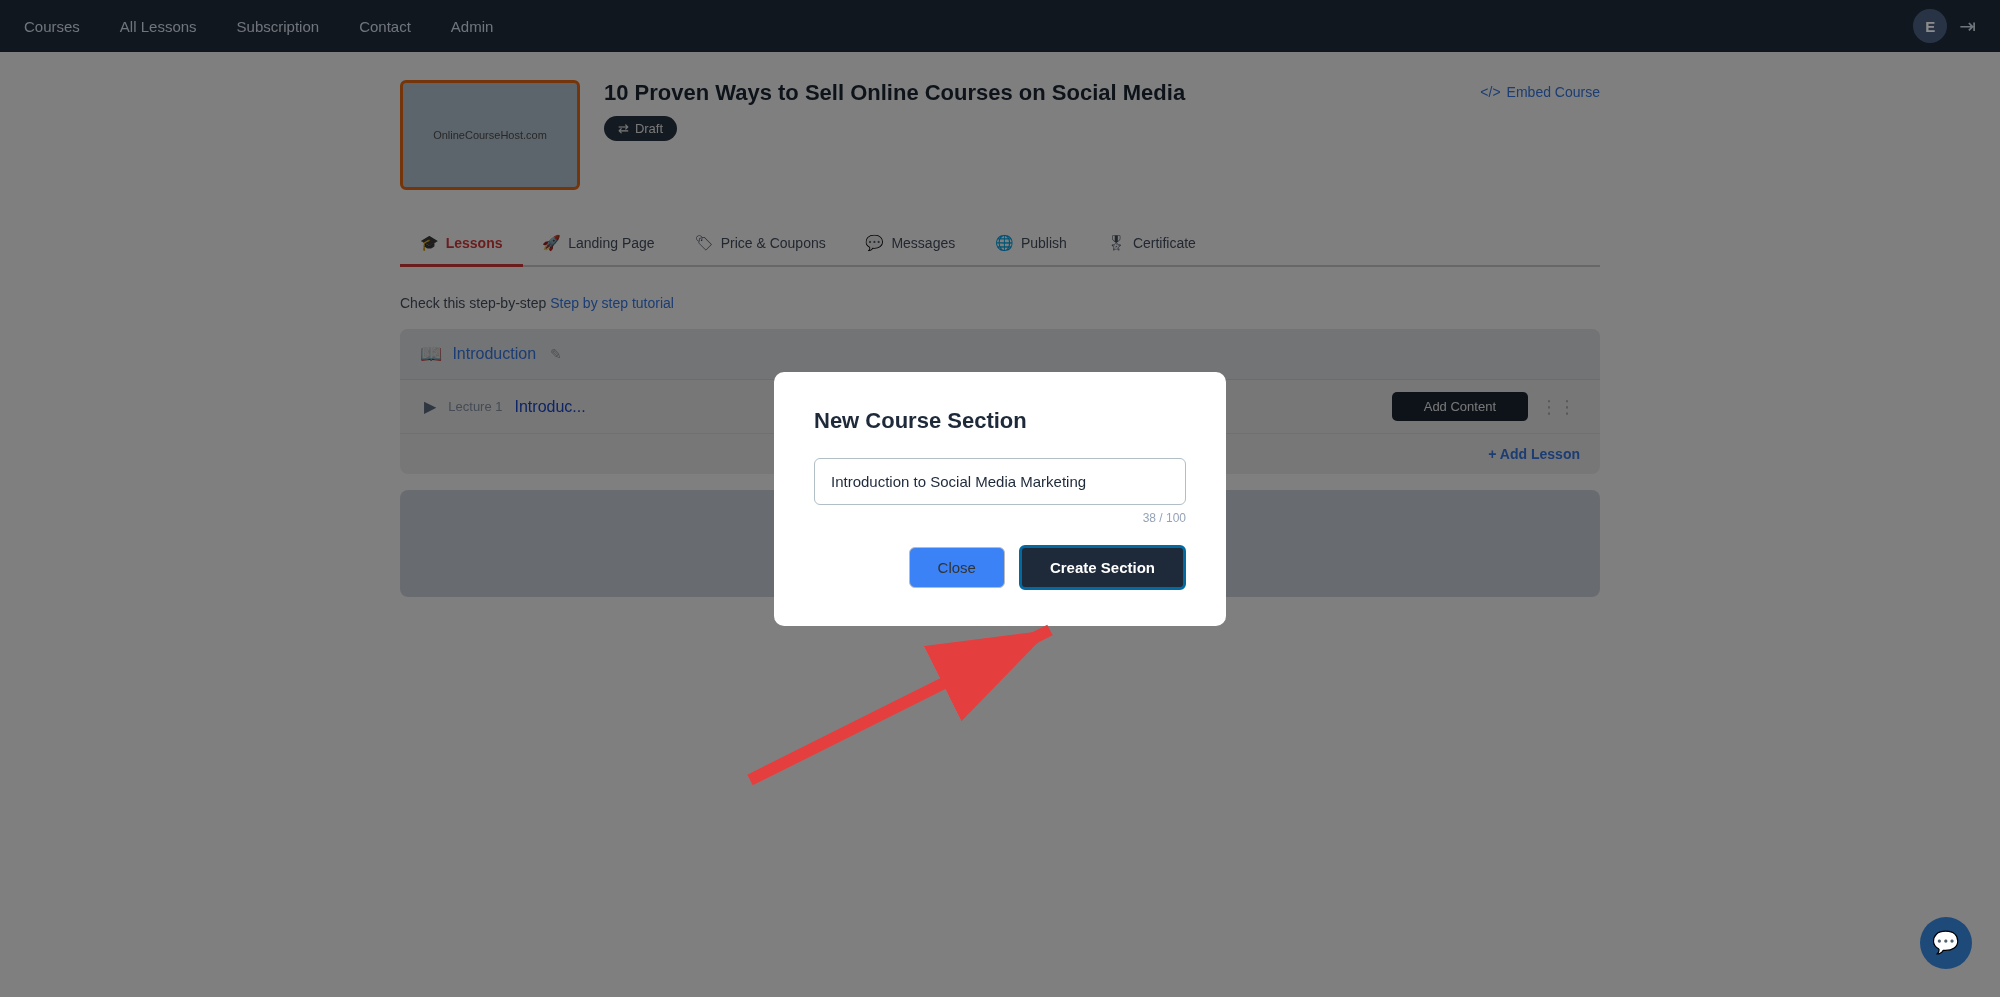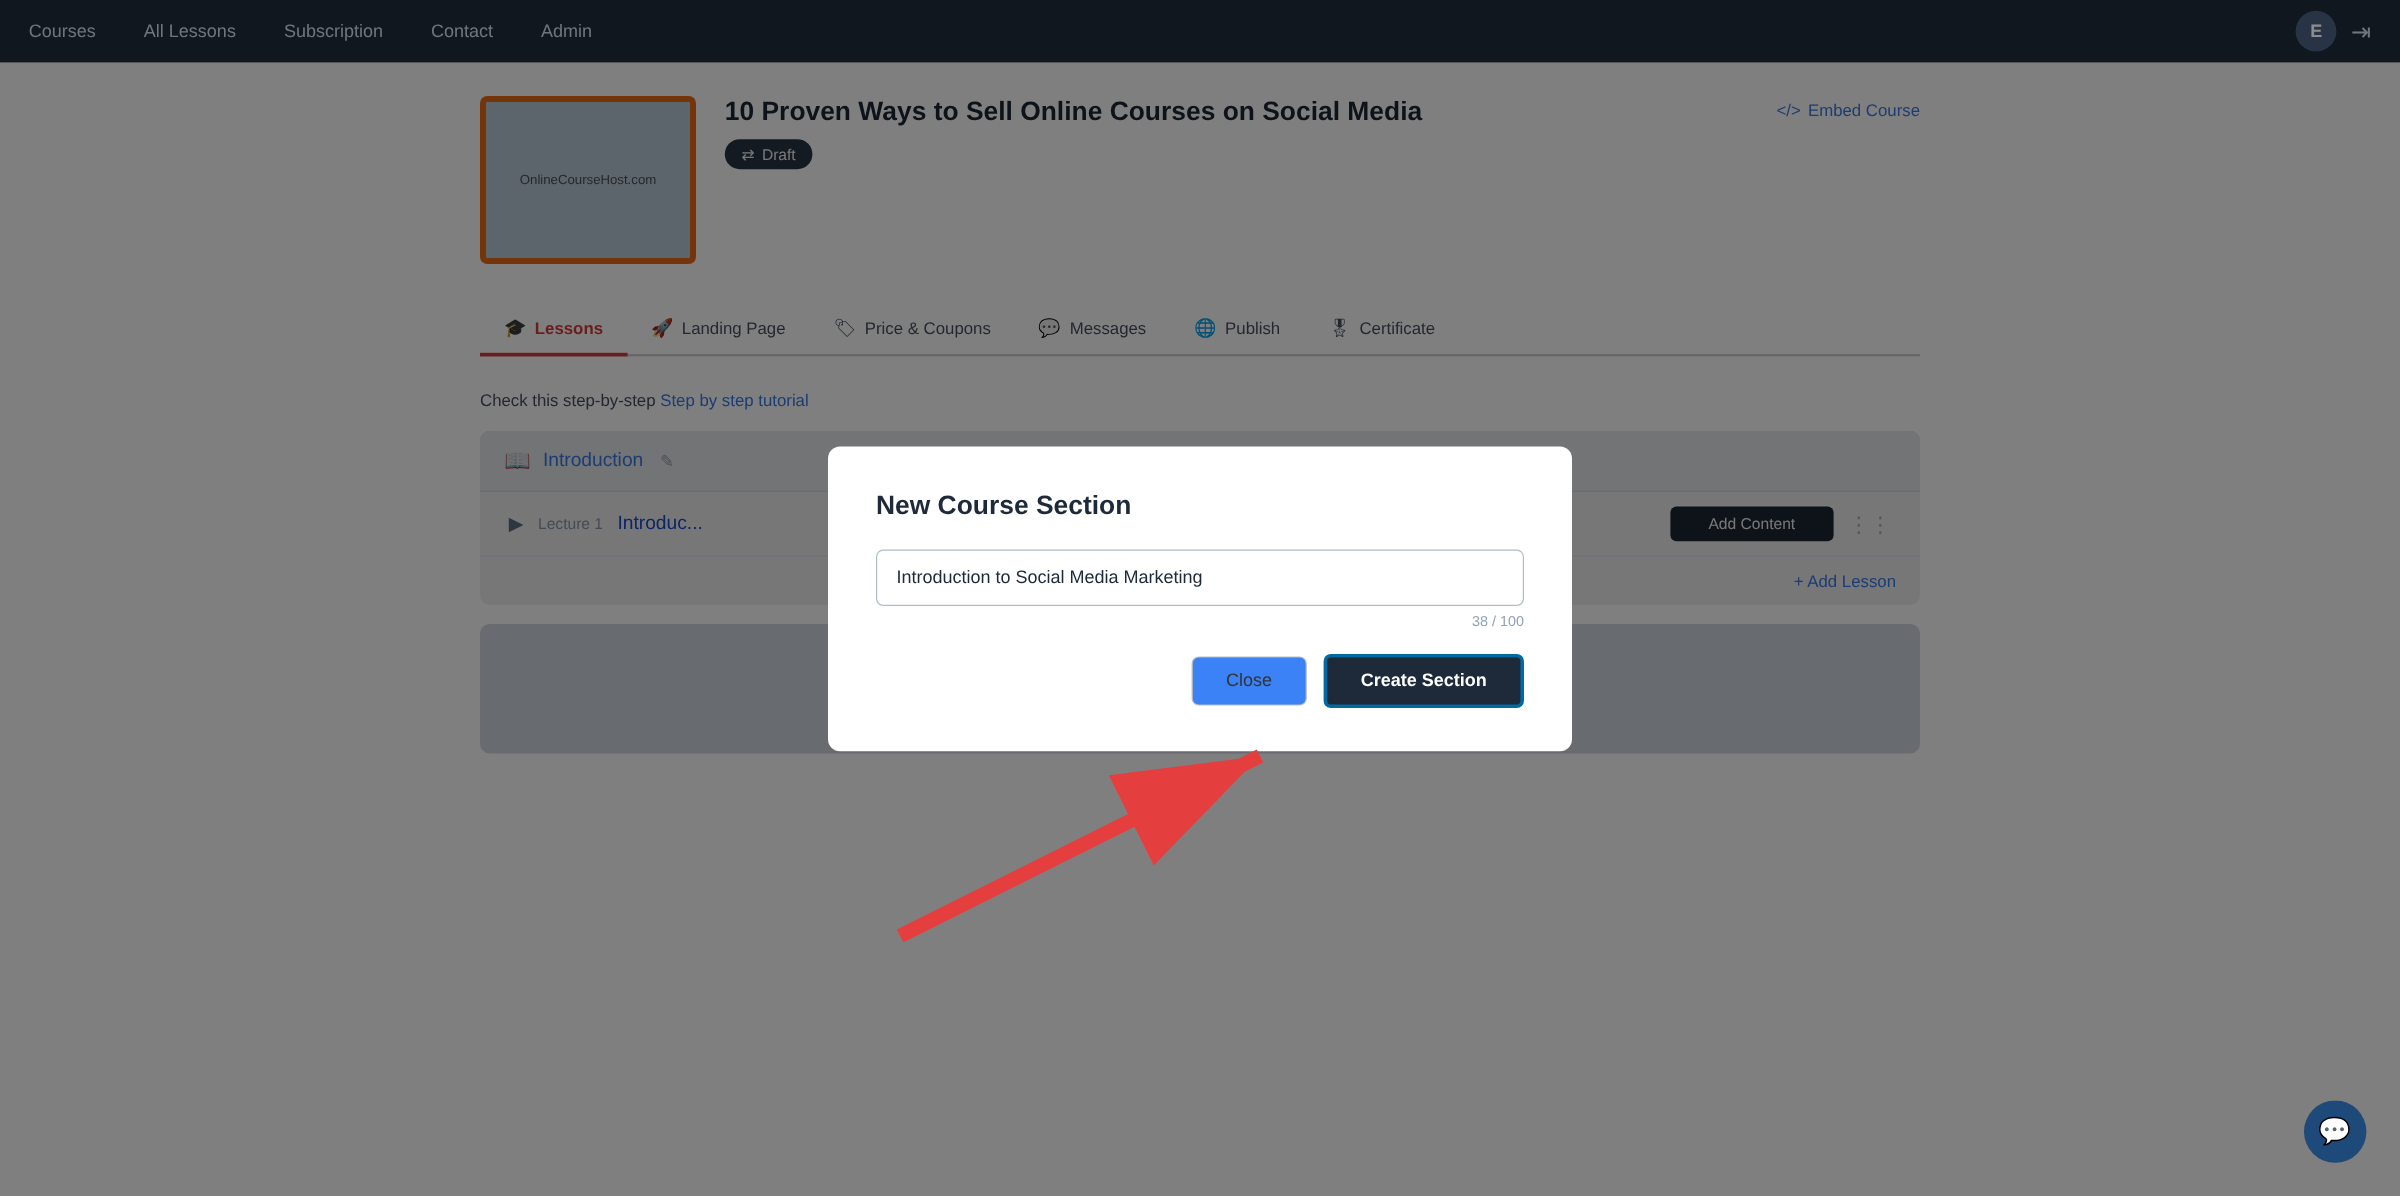--- a/index.html
+++ b/index.html
@@ -54,30 +54,30 @@
     }
 
     
     .course-header {
       display: flex;
       gap: 24px;
       align-items: flex-start;
       margin-bottom: 32px;
     }
     .course-thumbnail {
-      width: 180px; height: 140px;
+      width: 180px; height: 110px;
       background: #c8d8e8;
       border-radius: 6px;
       display: flex;
       align-items: center;
       justify-content: center;
       flex-shrink: 0;
       font-size: 11px;
       color: #667;
-      border: 5px solid #f97316;
+      border: 3px solid #f97316;
     }
     .course-info { flex: 1; }
     .course-title {
       font-size: 22px;
       font-weight: 700;
       color: #1e2a3a;
       margin-bottom: 10px;
     }
     .draft-badge {
       display: inline-flex;
@@ -187,20 +187,21 @@
     }
     .add-lesson-btn {
       background: none;
       border: none;
       color: #3b82f6;
       font-size: 14px;
       cursor: pointer;
       display: flex;
       align-items: center;
       gap: 4px;
+      font-weight: bold;
     }
 
     
     .add-section-area {
       background: #e0e8f0;
       border-radius: 8px;
       padding: 28px;
       display: flex;
       justify-content: center;
       margin-bottom: 40px;
@@ -228,21 +229,21 @@
       display: flex;
       align-items: center;
       justify-content: center;
     }
 
     
     .modal {
       background: #fff;
       border-radius: 10px;
       padding: 36px 40px;
-      width: 620px;
+      width: 452px;
       max-width: 95vw;
       position: relative;
       z-index: 200;
     }
     .modal-title {
       font-size: 22px;
       font-weight: 700;
       color: #1e2a3a;
       margin-bottom: 24px;
     }

